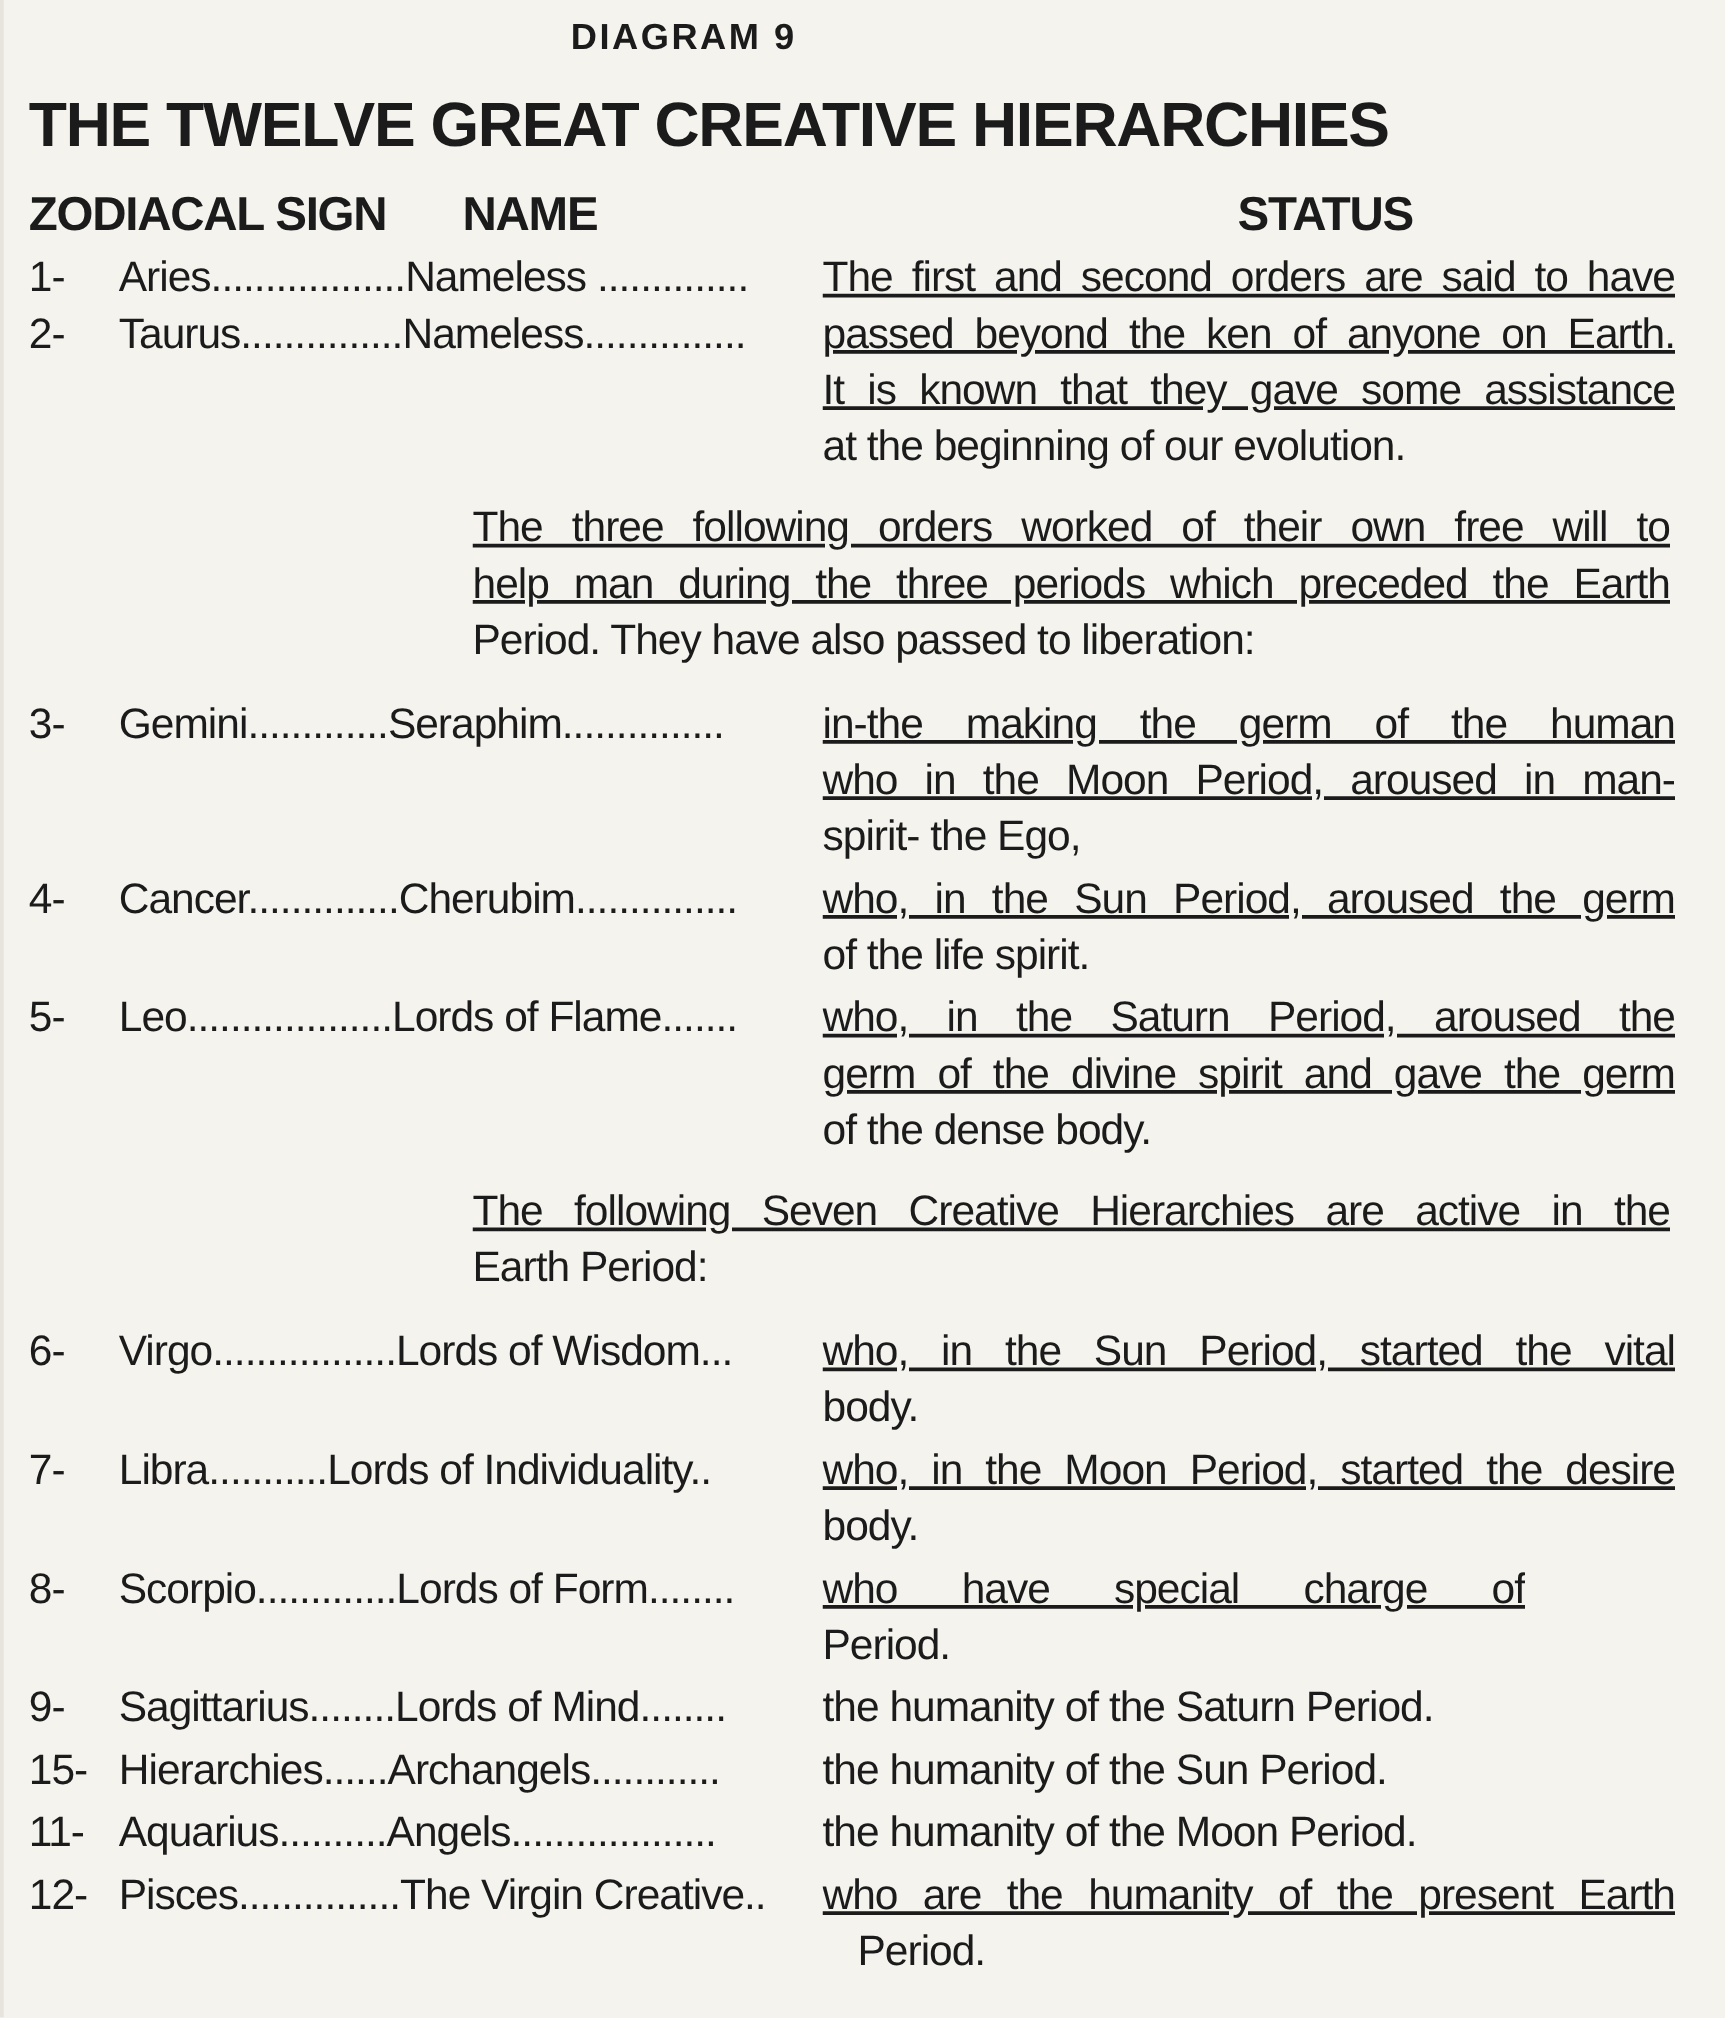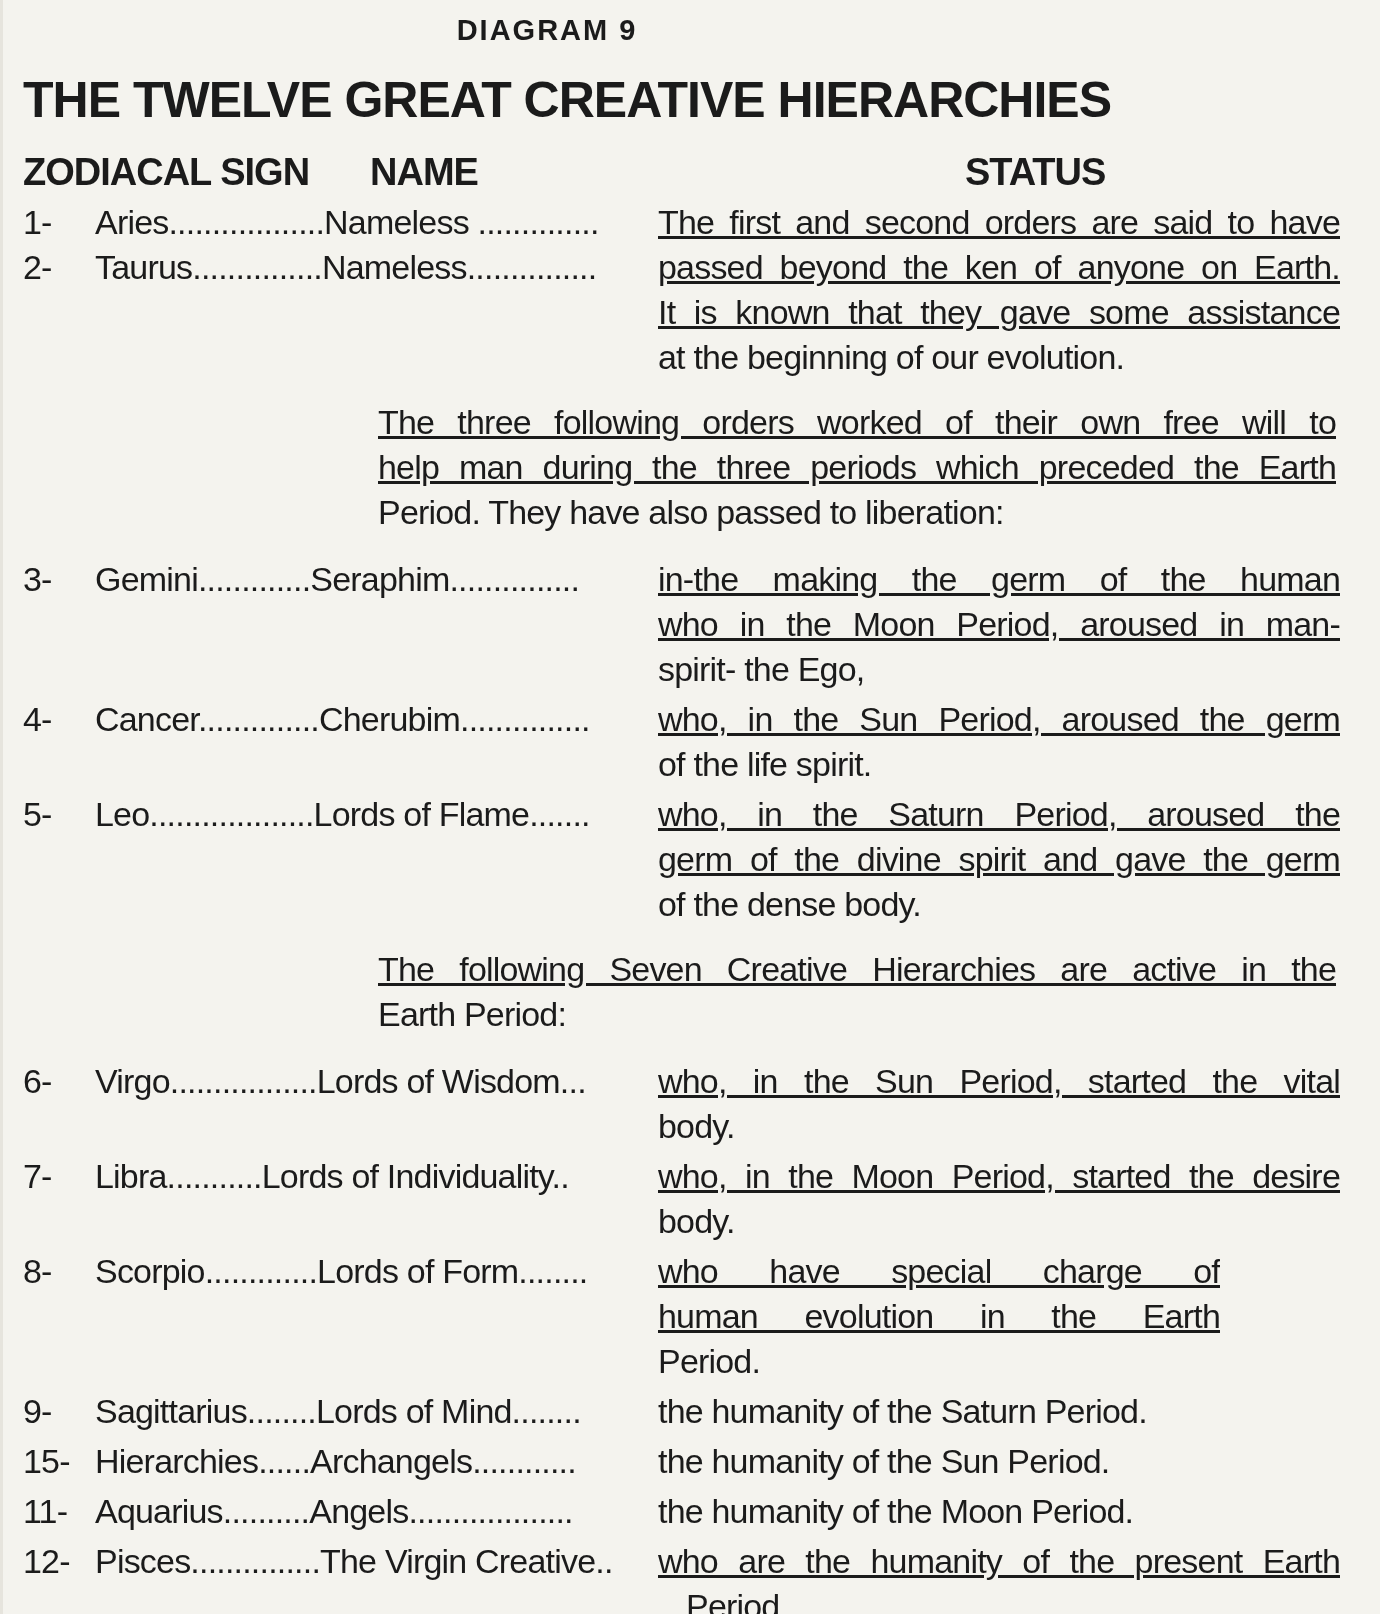--- a/index.html
+++ b/index.html
@@ -23,21 +23,21 @@
   .h-title {
     text-align:center; font-weight:bold; font-size:50px; line-height:56px;
     letter-spacing:-1px; margin:0 0 22px 0; white-space:nowrap;
   }
   .cols {
     position:relative; height:44px; margin-bottom:6px;
     font-weight:bold; font-size:38px; line-height:44px; letter-spacing:-1px;
   }
   .col-zs     { position:absolute; left:0; }
   .col-name   { position:absolute; left:347px; }
-  .col-status { position:absolute; left:942px; }
+  .col-status { position:absolute; left:967px; }
 
   
   .content { font-size:34px; line-height:45px; letter-spacing:-0.8px; }
   .section        { margin-bottom:20px; }
   .section.rows-a { margin-bottom:20px; }
   .section.par    { margin-left:355px; width:958px; margin-bottom:22px; }
   .section:last-child { margin-bottom:0; }
 
   .row { display:flex; align-items:flex-start; }
   .row + .row { margin-top:5px; }
@@ -140,21 +140,20 @@
             <div class="sline j">who, in the Moon Period, started the desire</div>
             <div class="sline">body.</div>
           </div>
         </div>
         <div class="row">
           <div class="left">
             <div class="lline"><span class="num">8-</span><span>Scorpio</span><span>.............</span><span>Lords of Form</span><span>........</span></div>
           </div>
           <div class="status narrow">
             <div class="sline j">who have special charge of</div>
-            <div class="sline j">human evolution in the Earth</div>
             <div class="sline">Period.</div>
           </div>
         </div>
         <div class="row">
           <div class="left">
             <div class="lline"><span class="num">9-</span><span>Sagittarius</span><span>........</span><span>Lords of Mind</span><span>........</span></div>
           </div>
           <div class="status">
             <div class="sline">the humanity of the Saturn Period.</div>
           </div>

